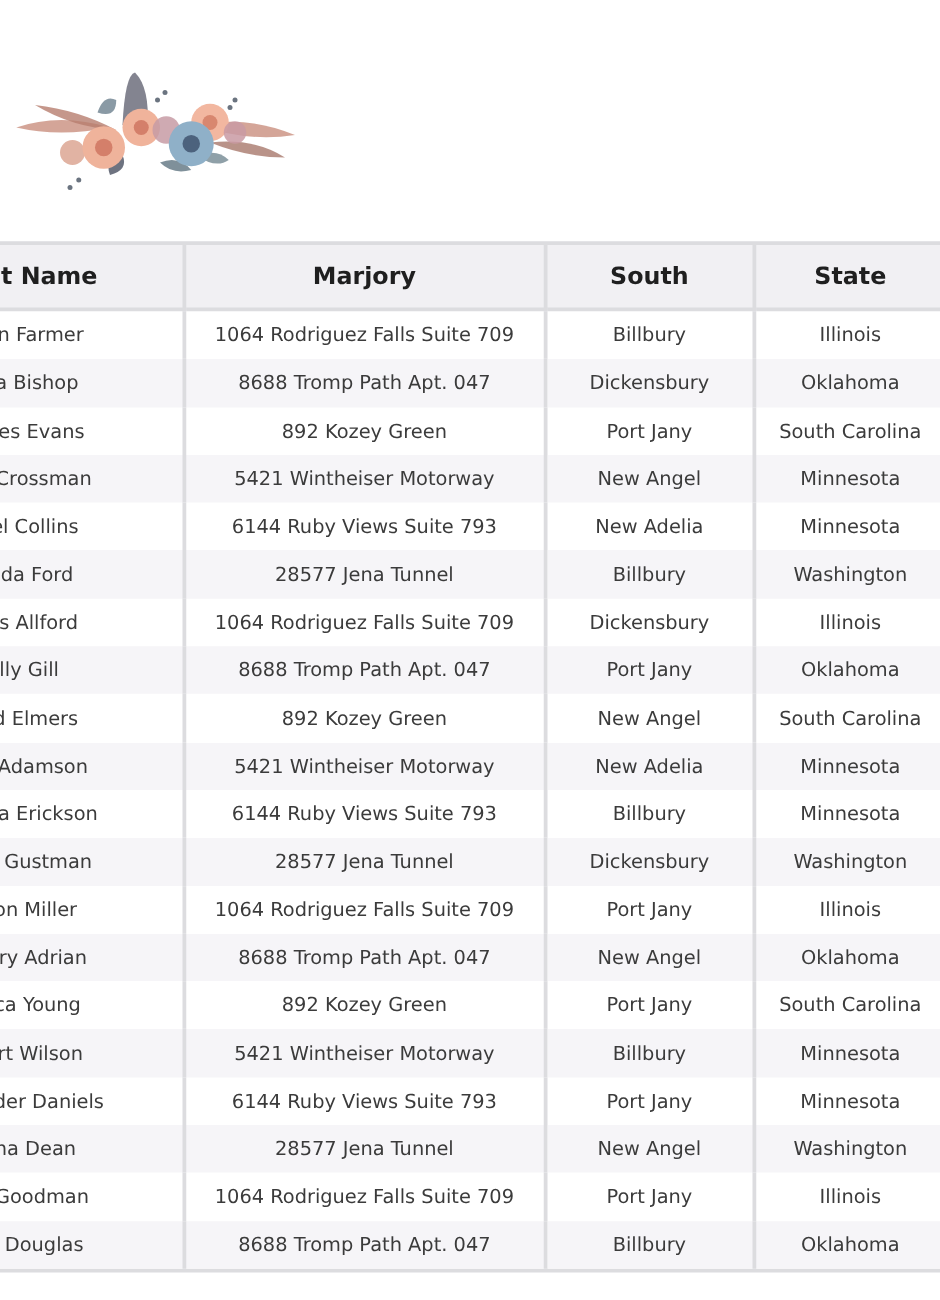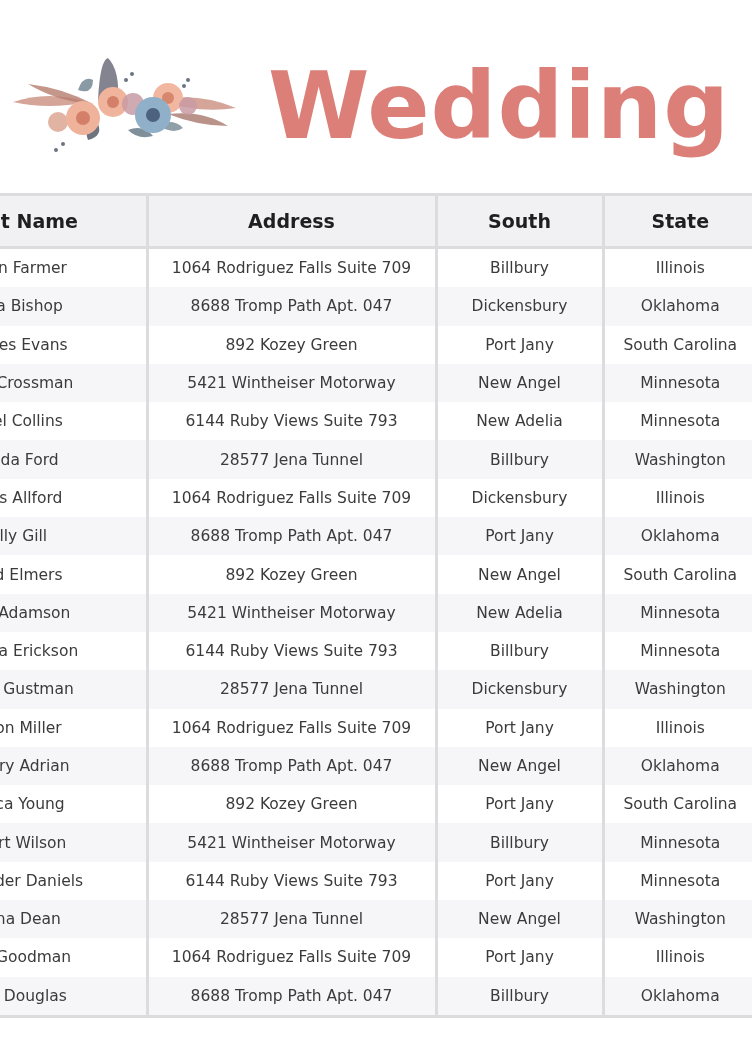--- a/index.html
+++ b/index.html
@@ -66,35 +66,34 @@
     <circle cx="145" cy="75" r="18" fill="#8fb0c8"></circle>
     <circle cx="145" cy="75" r="7" fill="#4c627d"></circle>
 
     <circle cx="118" cy="40" r="2" fill="#6b7480"></circle>
       <circle cx="124" cy="34" r="2" fill="#6b7480"></circle>
     <circle cx="180" cy="40" r="2" fill="#6b7480"></circle>
       <circle cx="176" cy="46" r="2" fill="#6b7480"></circle>
     <circle cx="48" cy="110" r="2" fill="#6b7480"></circle>
       <circle cx="55" cy="104" r="2" fill="#6b7480"></circle>
   </svg>
-  <div class="title">Wedding</div>
 </div>
 
 <div class="table-wrap">
   <table>
     <colgroup>
       <col class="c-name">
         <col class="c-addr">
         <col class="c-city">
         <col class="c-state">
     </colgroup>
     <thead>
       <tr>
         <th>Guest Name</th>
-        <th>Address</th>
+        <th>Marjory</th>
         <th>South</th>
         <th>State</th>
       </tr>
     </thead>
     <tbody id="tbody">
         <tr class="odd">
           <td>Jordan Farmer</td>
           <td>1064 Rodriguez Falls Suite 709</td>
           <td>Billbury</td>
           <td>Illinois</td>

